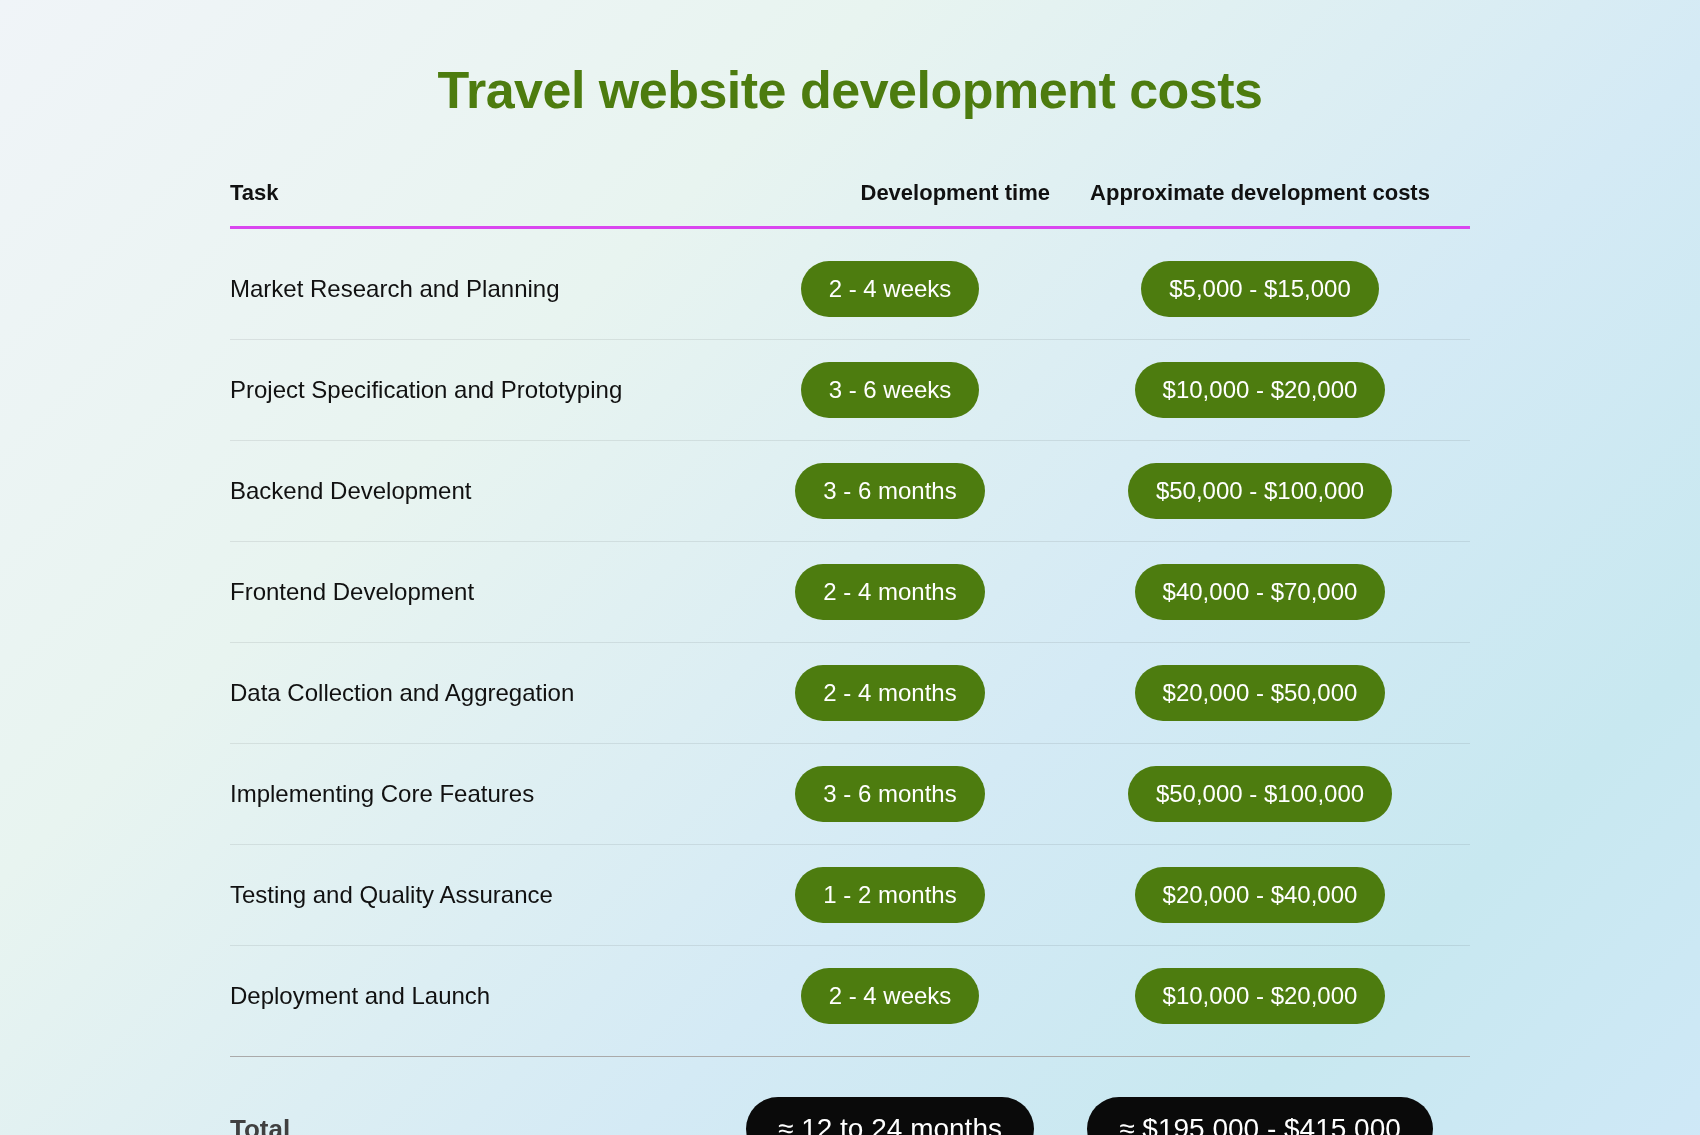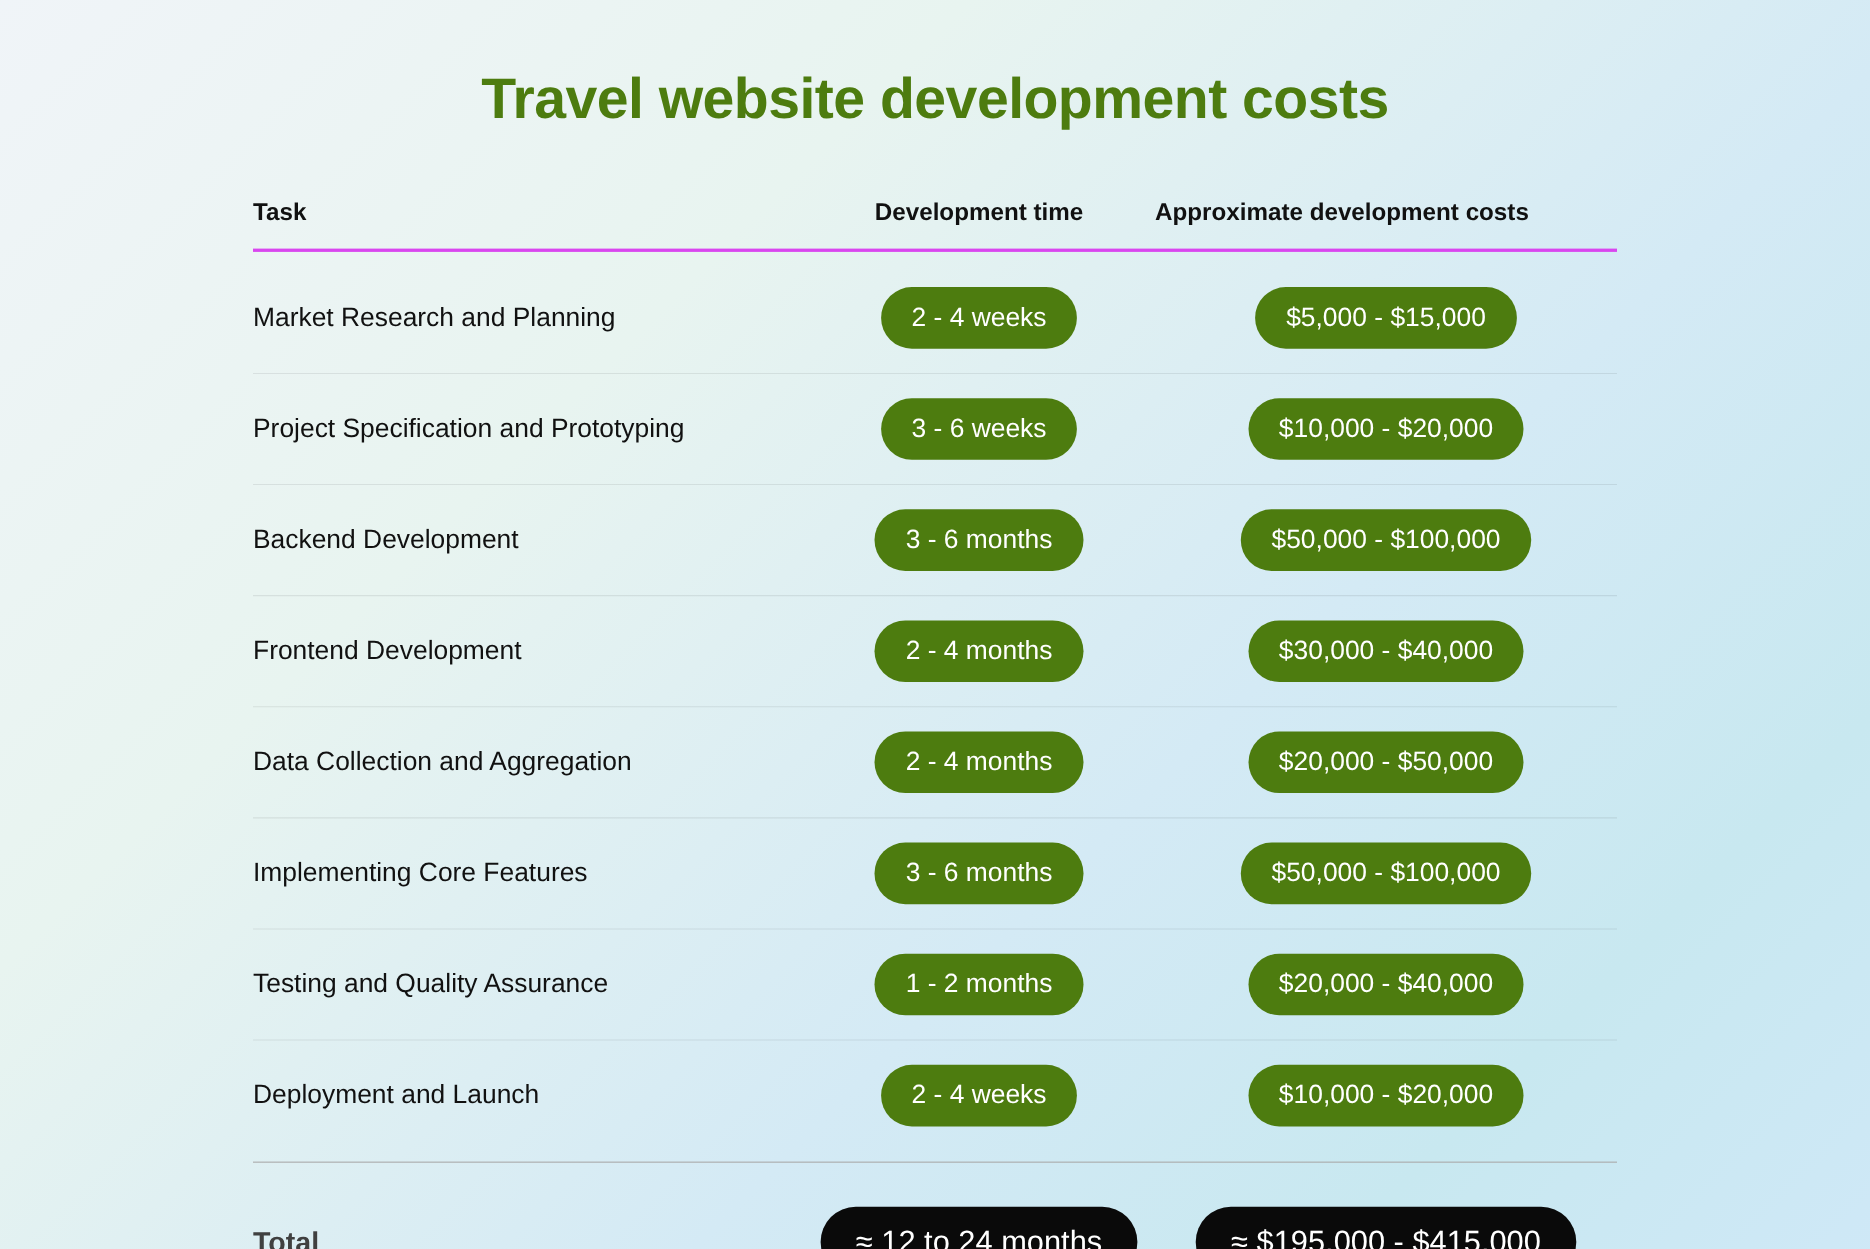--- a/index.html
+++ b/index.html
@@ -45,25 +45,25 @@
       margin-bottom: 10px;
     }
 
     .col-header {
       font-size: 22px;
       font-weight: 600;
       color: #111;
     }
 
     .col-header.center {
+      text-align: right;
+    }
+
+    .col-header.right {
       text-align: center;
-    }
-
-    .col-header.right {
-      text-align: left;
     }
 
     .table-row {
       display: grid;
       grid-template-columns: 1fr 320px 420px;
       align-items: center;
       padding: 22px 0;
       border-bottom: 1px solid rgba(0,0,0,0.08);
     }
 
@@ -163,21 +163,21 @@
       <div class="badge-cell">
         <span class="badge">$50,000 - $100,000</span>
       </div>
     </div>
         <div class="table-row">
       <div class="task-name">Frontend Development</div>
       <div class="badge-cell">
         <span class="badge">2 - 4 months</span>
       </div>
       <div class="badge-cell">
-        <span class="badge">$30,000 - $40,000</span>
+        <span class="badge">$40,000 - $70,000</span>
       </div>
     </div>
         <div class="table-row">
       <div class="task-name">Data Collection and Aggregation</div>
       <div class="badge-cell">
         <span class="badge">2 - 4 months</span>
       </div>
       <div class="badge-cell">
         <span class="badge">$20,000 - $50,000</span>
       </div>

